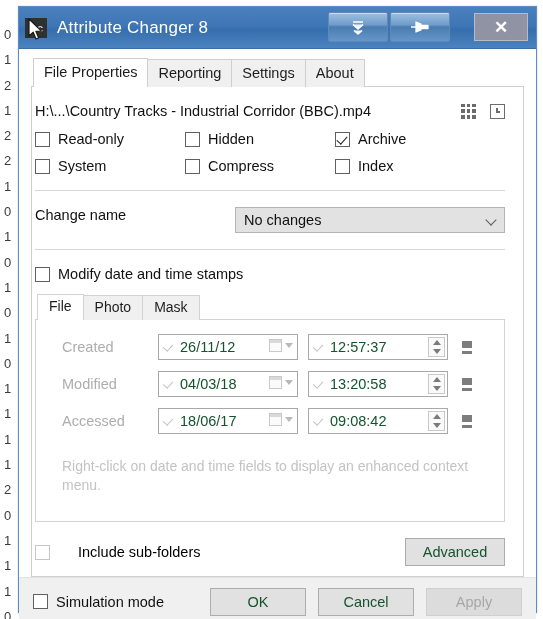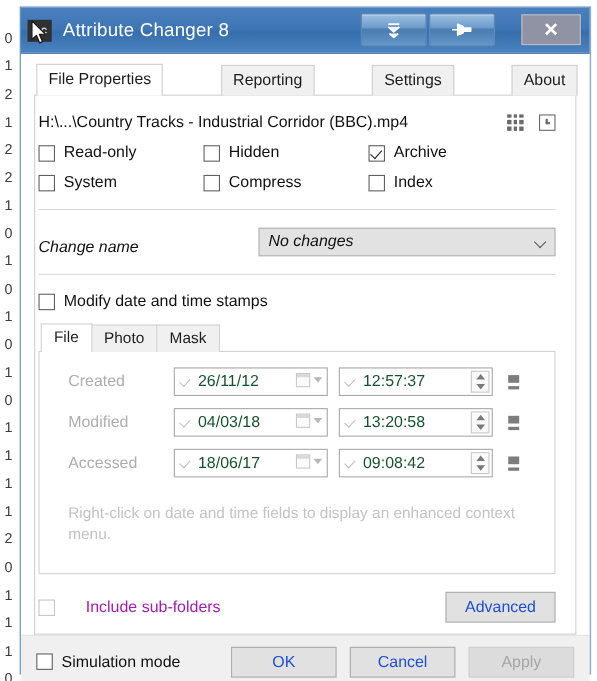--- a/index.html
+++ b/index.html
@@ -112,21 +112,20 @@
     display: flex;
     flex-direction: column;
   }
   .tabstrip {
     display: flex;
     align-items: flex-end;
     height: 28px;
     position: relative;
     z-index: 2;
     margin-left: 2px;
-    justify-content: space-between;
   }
   .tab {
     border: 1px solid #cfcfcf;
     border-bottom: none;
     background: #f0f0f0;
     padding: 4px 10px 5px 10px;
     font-size: 14.5px;
     color: #1d1d1d;
     margin-right: -1px;
     line-height: 18px;
@@ -198,32 +197,31 @@
   .box.checked::after {
     content: "";
     position: absolute;
     left: 3px; top: 1px;
     width: 5px; height: 9px;
     border: solid #222;
     border-width: 0 1.8px 1.8px 0;
     transform: rotate(42deg);
   }
   .box.dim { border-color: #c6c6c6; }
-  .cb.dim { color: #a21caf; gap: 28px; }
+  .cb.dim { color: #000000; gap: 28px; }
 
   .hr {
     height: 1px; background: #d8d8d8;
     margin: 16px 2px 0 2px;
   }
 
   
   .change-row {
-    display: flex; align-items: flex-end;
+    display: flex; align-items: flex-start;
     margin: 16px 2px 0 2px;
-    font-style: italic;
   }
   .change-label { font-size: 14.5px; color: #111; width: 200px; }
   .combo {
     flex: 1;
     height: 26px;
     background: #e2e2e2;
     border: 1px solid #b4b4b4;
     display: flex;
     align-items: center;
     padding: 0 8px;
@@ -352,21 +350,21 @@
   .bottom-row {
     display: flex;
     align-items: center;
     justify-content: space-between;
     margin: 16px 2px 0 2px;
   }
   .btn {
     border: 1px solid #adadad;
     background: #e1e1e1;
     font-size: 14.5px;
-    color: #1d4ed8;
+    color: #14532d;
     height: 28px;
     padding: 0 14px;
     min-width: 100px;
     text-align: center;
     line-height: 26px;
   }
   .btn.disabled { color: #a6a6a6; background: #dcdcdc; border-color: #cfcfcf; }
 
   
   .footer {

